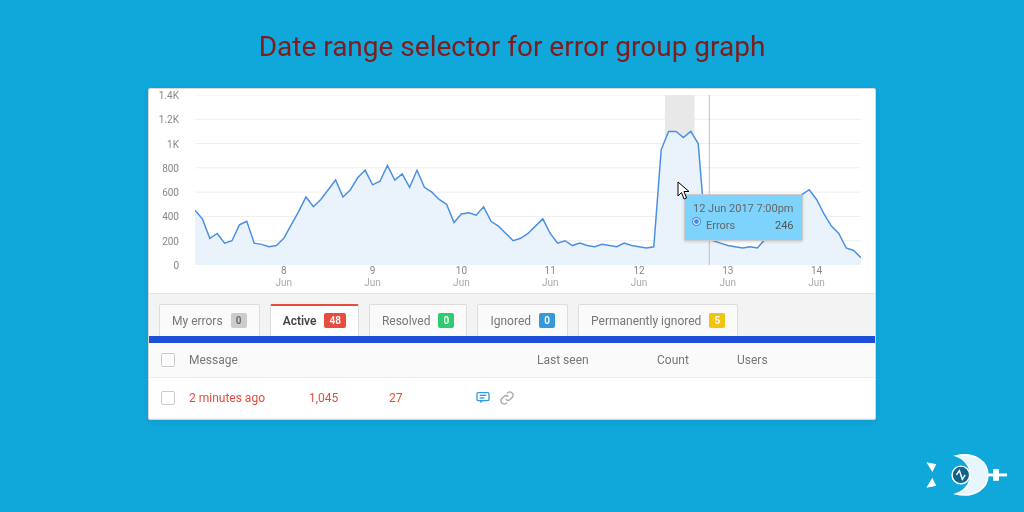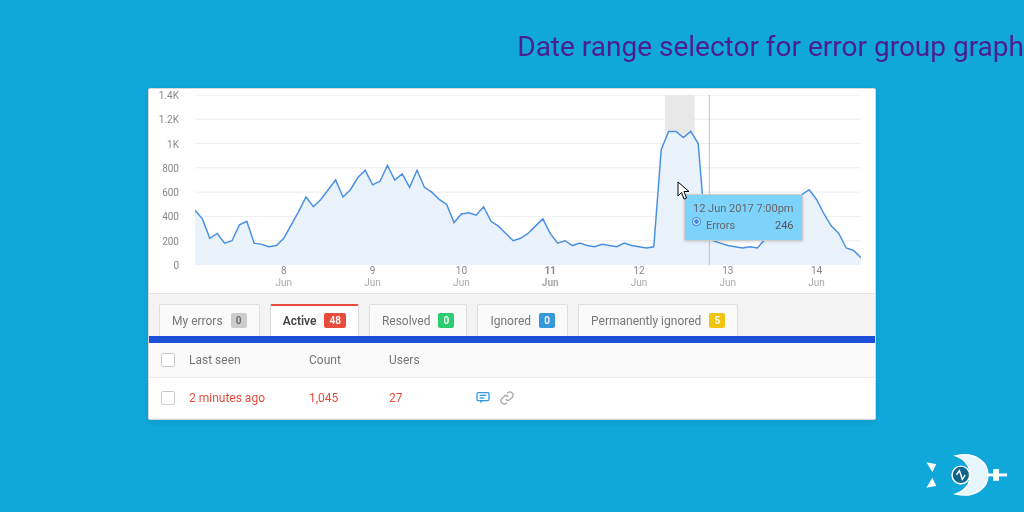--- a/index.html
+++ b/index.html
@@ -1,18 +1,18 @@
 <!DOCTYPE html>
 <html><head>
 <meta charset="utf-8">
 <style>
   * { box-sizing: border-box; margin: 0; padding: 0; }
   html, body { width: 1024px; height: 512px; overflow: hidden; font-family: -apple-system, BlinkMacSystemFont, "Segoe UI", Roboto, "Helvetica Neue", Arial, sans-serif; }
   body { background: #10a7da; position: relative; }
-  .page-title { text-align: right; color: #4c1d95; font-size: 28px; font-weight: 400; padding-top: 30px; padding-bottom: 18px; }
+  .page-title { text-align: center; color: #7f1d1d; font-size: 28px; font-weight: 400; padding-top: 30px; padding-bottom: 18px; }
   .panel { position: absolute; left: 148px; top: 88px; width: 728px; background: #fff; border: 1px solid #d8d8d8; border-radius: 2px; box-shadow: 0 2px 6px rgba(0,0,0,.08); }
   .panel-hd { display:flex; align-items:center; justify-content:space-between; padding: 10px 12px; border-bottom:1px solid #e5e5e5; background:#fafafa; }
   .panel-hd-title { font-weight:600; font-size:14px; color:#555; }
   .gear { width:14px; height:14px; color:#999; cursor:pointer; }
   .gear svg { display:block; }
   .chart-wrap { position:relative; padding: 6px 10px 0 10px; height: 204px; }
   .chart-plot { position:relative; height: 170px; margin-left: 36px; margin-right: 4px; }
   .yaxis { position:absolute; left:0; top:6px; width:34px; height:170px; }
   .ytick { position:absolute; right:4px; font-size:10px; color:#888; transform: translateY(-50%); text-align:right; }
   .grid line { stroke:#eee; stroke-width:1; }
@@ -100,21 +100,21 @@
           <span class="m">Jun</span>
         </span>
         <span class="xlabel" style="left: 26.6667%;">
           <span class="d">9</span>
           <span class="m">Jun</span>
         </span>
         <span class="xlabel" style="left: 40%;">
           <span class="d">10</span>
           <span class="m">Jun</span>
         </span>
-        <span class="xlabel" style="left: 53.3333%; font-weight: bold;">
+        <span class="xlabel" style="left: 53.3333%;">
           <span class="d">11</span>
           <span class="m">Jun</span>
         </span>
         <span class="xlabel" style="left: 66.6667%;">
           <span class="d">12</span>
           <span class="m">Jun</span>
         </span>
         <span class="xlabel" style="left: 80%;">
           <span class="d">13</span>
           <span class="m">Jun</span>
@@ -161,20 +161,21 @@
       <div class="tab inactive">
         <span>Permanently ignored</span>
         <span class="badge b-amber">5</span>
       </div>
     </div>
 
   <div class="table-hd">
     <div class="col-chk">
         <span class="checkbox"></span>
       </div>
+    <div class="col-msg">Message</div>
     <div class="col-seen">Last seen</div>
     <div class="col-count">Count</div>
     <div class="col-users">Users</div>
     <div class="col-actions"></div>
   </div>
 
   <div class="table-row">
     <div class="col-chk">
         <span class="checkbox"></span>
       </div>

